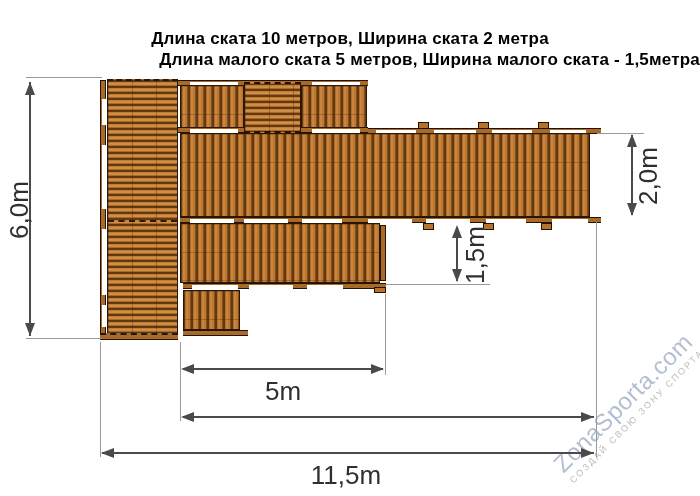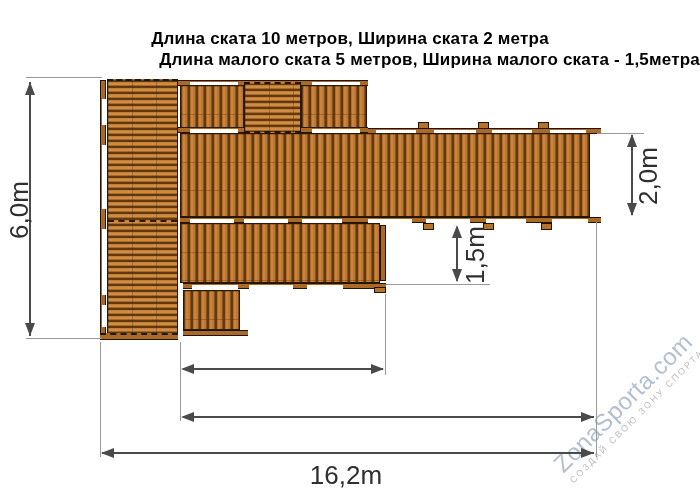--- a/index.html
+++ b/index.html
@@ -146,31 +146,32 @@
   <span class="arr arr-u" style="left:452px;top:225px;"></span>
   <span class="arr arr-d" style="left:452px;top:269px;"></span>
   <div class="ext-h" style="left:386px;top:284px;width:104px;"></div>
   <div class="dim-label rot" style="left:445px;top:242px;width:60px;">1,5m</div>
 
   <div class="ext-v" style="left:180px;top:342px;height:79px;"></div>
   <div class="ext-v" style="left:385px;top:294px;height:81px;"></div>
   <div class="dim-h" style="left:183px;top:368px;width:200px;"></div>
   <span class="arr arr-l" style="left:181px;top:364px;"></span>
   <span class="arr arr-r" style="left:371px;top:364px;"></span>
+  <div class="dim-label" style="left:233px;top:378px;width:100px;">5m</div>
 
   <div class="ext-v" style="left:596px;top:222px;height:235px;"></div>
   <div class="dim-h" style="left:183px;top:416px;width:411px;"></div>
   <span class="arr arr-l" style="left:181px;top:412px;"></span>
   <span class="arr arr-r" style="left:581px;top:412px;"></span>
 
   <div class="ext-v" style="left:100px;top:342px;height:115px;"></div>
   <div class="dim-h" style="left:102px;top:452px;width:492px;"></div>
   <span class="arr arr-l" style="left:101px;top:448px;"></span>
   <span class="arr arr-r" style="left:581px;top:448px;"></span>
-  <div class="dim-label" style="left:286px;top:462px;width:120px;">16,2m</div>
+  <div class="dim-label" style="left:286px;top:462px;width:120px;">11,5m</div>
 
   <div class="wm-wrap">
     <div class="wm">
       <span class="wm-brand">ZonaSporta.com</span>
       <span class="wm-slogan">СОЗДАЙ СВОЮ ЗОНУ СПОРТА</span>
     </div>
   </div>
 
 </div>
 

